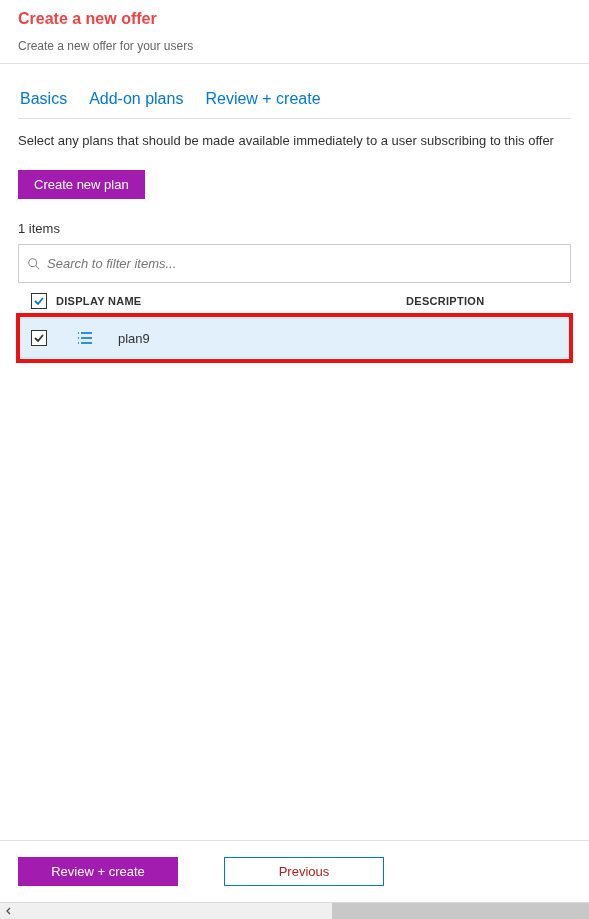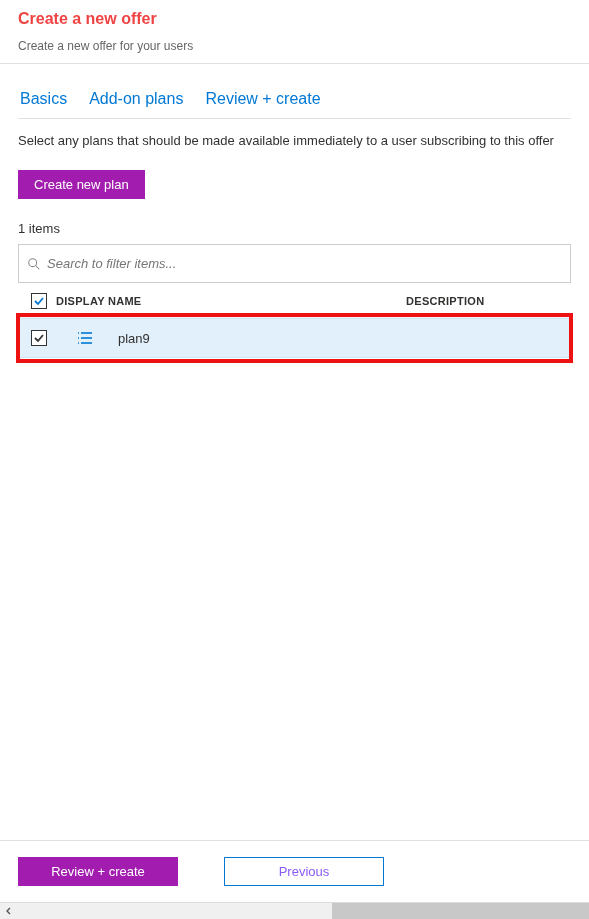--- a/index.html
+++ b/index.html
@@ -73,21 +73,21 @@
       color: #fff;
       border: none;
       padding: 7px 16px;
       font-size: 13px;
       font-family: inherit;
       cursor: pointer;
       font-weight: 400;
     }
     .btn-outline {
       background: #fff;
-      color: #8b5cf6;
+      color: #b91c1c;
       border: 1px solid #0078d4;
       font-weight: 400;
       padding: 6px 16px;
     }
     .items-count {
       margin-top: 22px;
       font-size: 13px;
       color: #323130;
     }
     .search-row {

